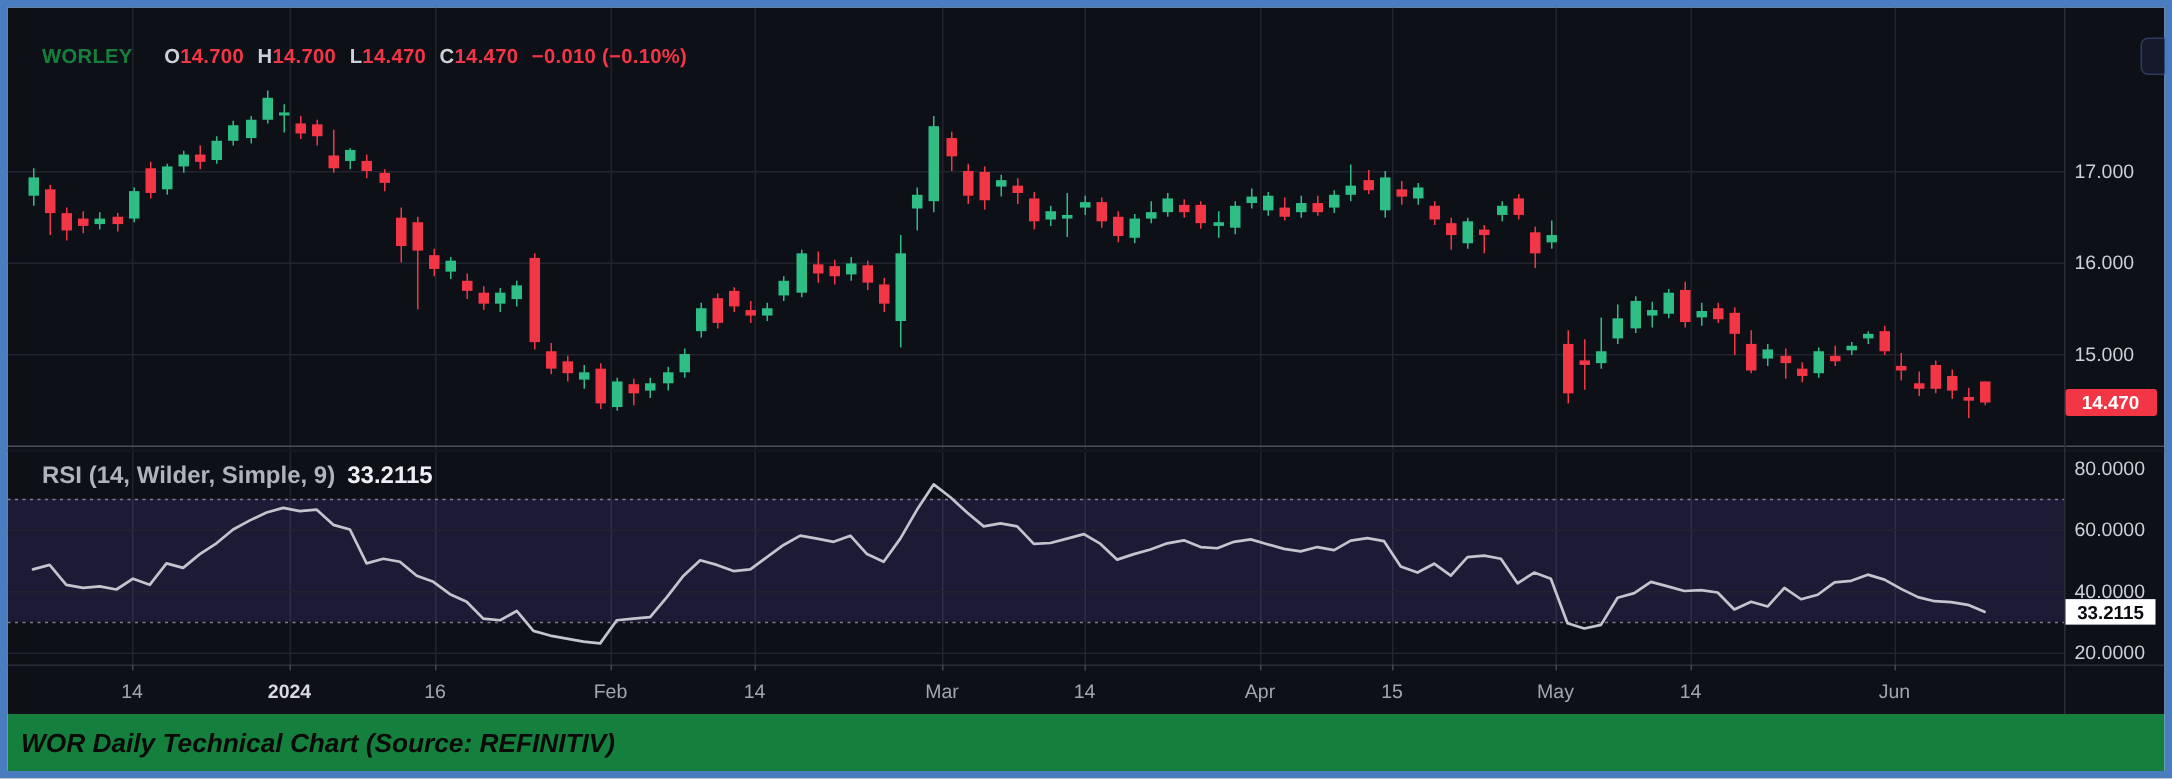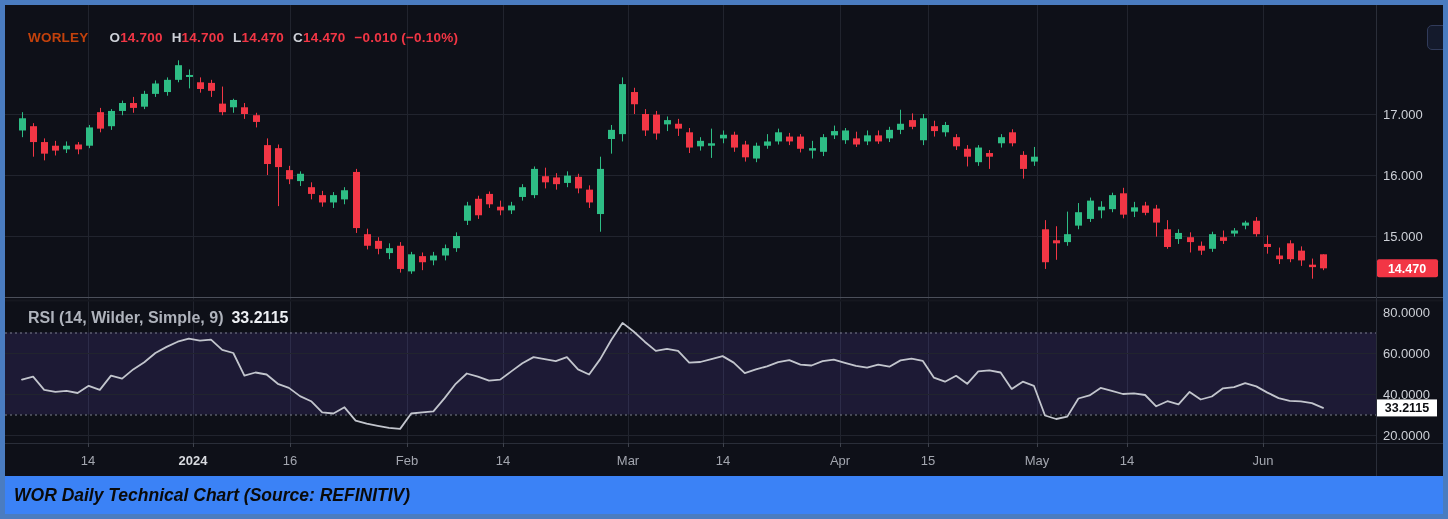--- a/index.html
+++ b/index.html
@@ -3,32 +3,32 @@
 <meta charset="utf-8">
 <style>
   html,body{margin:0;padding:0;background:#ffffff;}
   .frame{position:relative;width:1448px;height:519px;background:#ffffff;overflow:hidden;
          font-family:"Liberation Sans",sans-serif;}
   .chart-bg{position:absolute;left:5px;top:5px;width:1438px;height:471px;background:#0E1018;}
   #chart-svg{position:absolute;left:5px;top:5px;width:1438px;height:471px;}
   #chart-svg text{font-family:"Liberation Sans",sans-serif;}
   .legend{position:absolute;left:28px;top:30px;white-space:nowrap;
           font-size:13.5px;font-weight:700;color:#D7D9DF;letter-spacing:.2px;}
-  .legend .sym{margin-right:12px;color:#c2410c;}
+  .legend .sym{margin-right:12px;color:#15803d;}
   .legend .lbl{margin-left:9px;color:#CDD0D7;}
   .legend .val{color:#F23645;text-align:right;}
   .legend .chg{margin-left:9px;color:#F23645;}
   .rsi-legend{position:absolute;left:28px;top:309px;white-space:nowrap;
               font-size:16px;font-weight:700;color:#AFB3BC;}
   .rsi-legend .val{margin-left:8px;color:#EDEFF3;}
   .aud-btn{position:absolute;left:1379px;top:25px;width:60px;height:25px;
            background:#141A2C;border:1px solid #313B5A;border-radius:5px;
            display:flex;align-items:center;justify-content:center;
            color:#E5E7ED;font-size:13px;font-weight:700;cursor:pointer;box-sizing:border-box;margin-left:48px;}
-  .caption{position:absolute;left:5px;top:476px;width:1438px;height:38px;background:#3b82f6;
+  .caption{position:absolute;left:5px;top:476px;width:1438px;height:38px;background:#15803d;
            display:flex;align-items:center;}
   .caption span{padding-left:9px;font-style:italic;font-weight:700;font-size:17.5px;color:#0A0A0A;}
   .border-overlay{position:absolute;inset:0;border:5px solid #4A7CC0;pointer-events:none;box-sizing:border-box;}
 </style>
 </head>
 <body>
 
 <div class="frame">
   <div class="chart-bg"></div>
 

